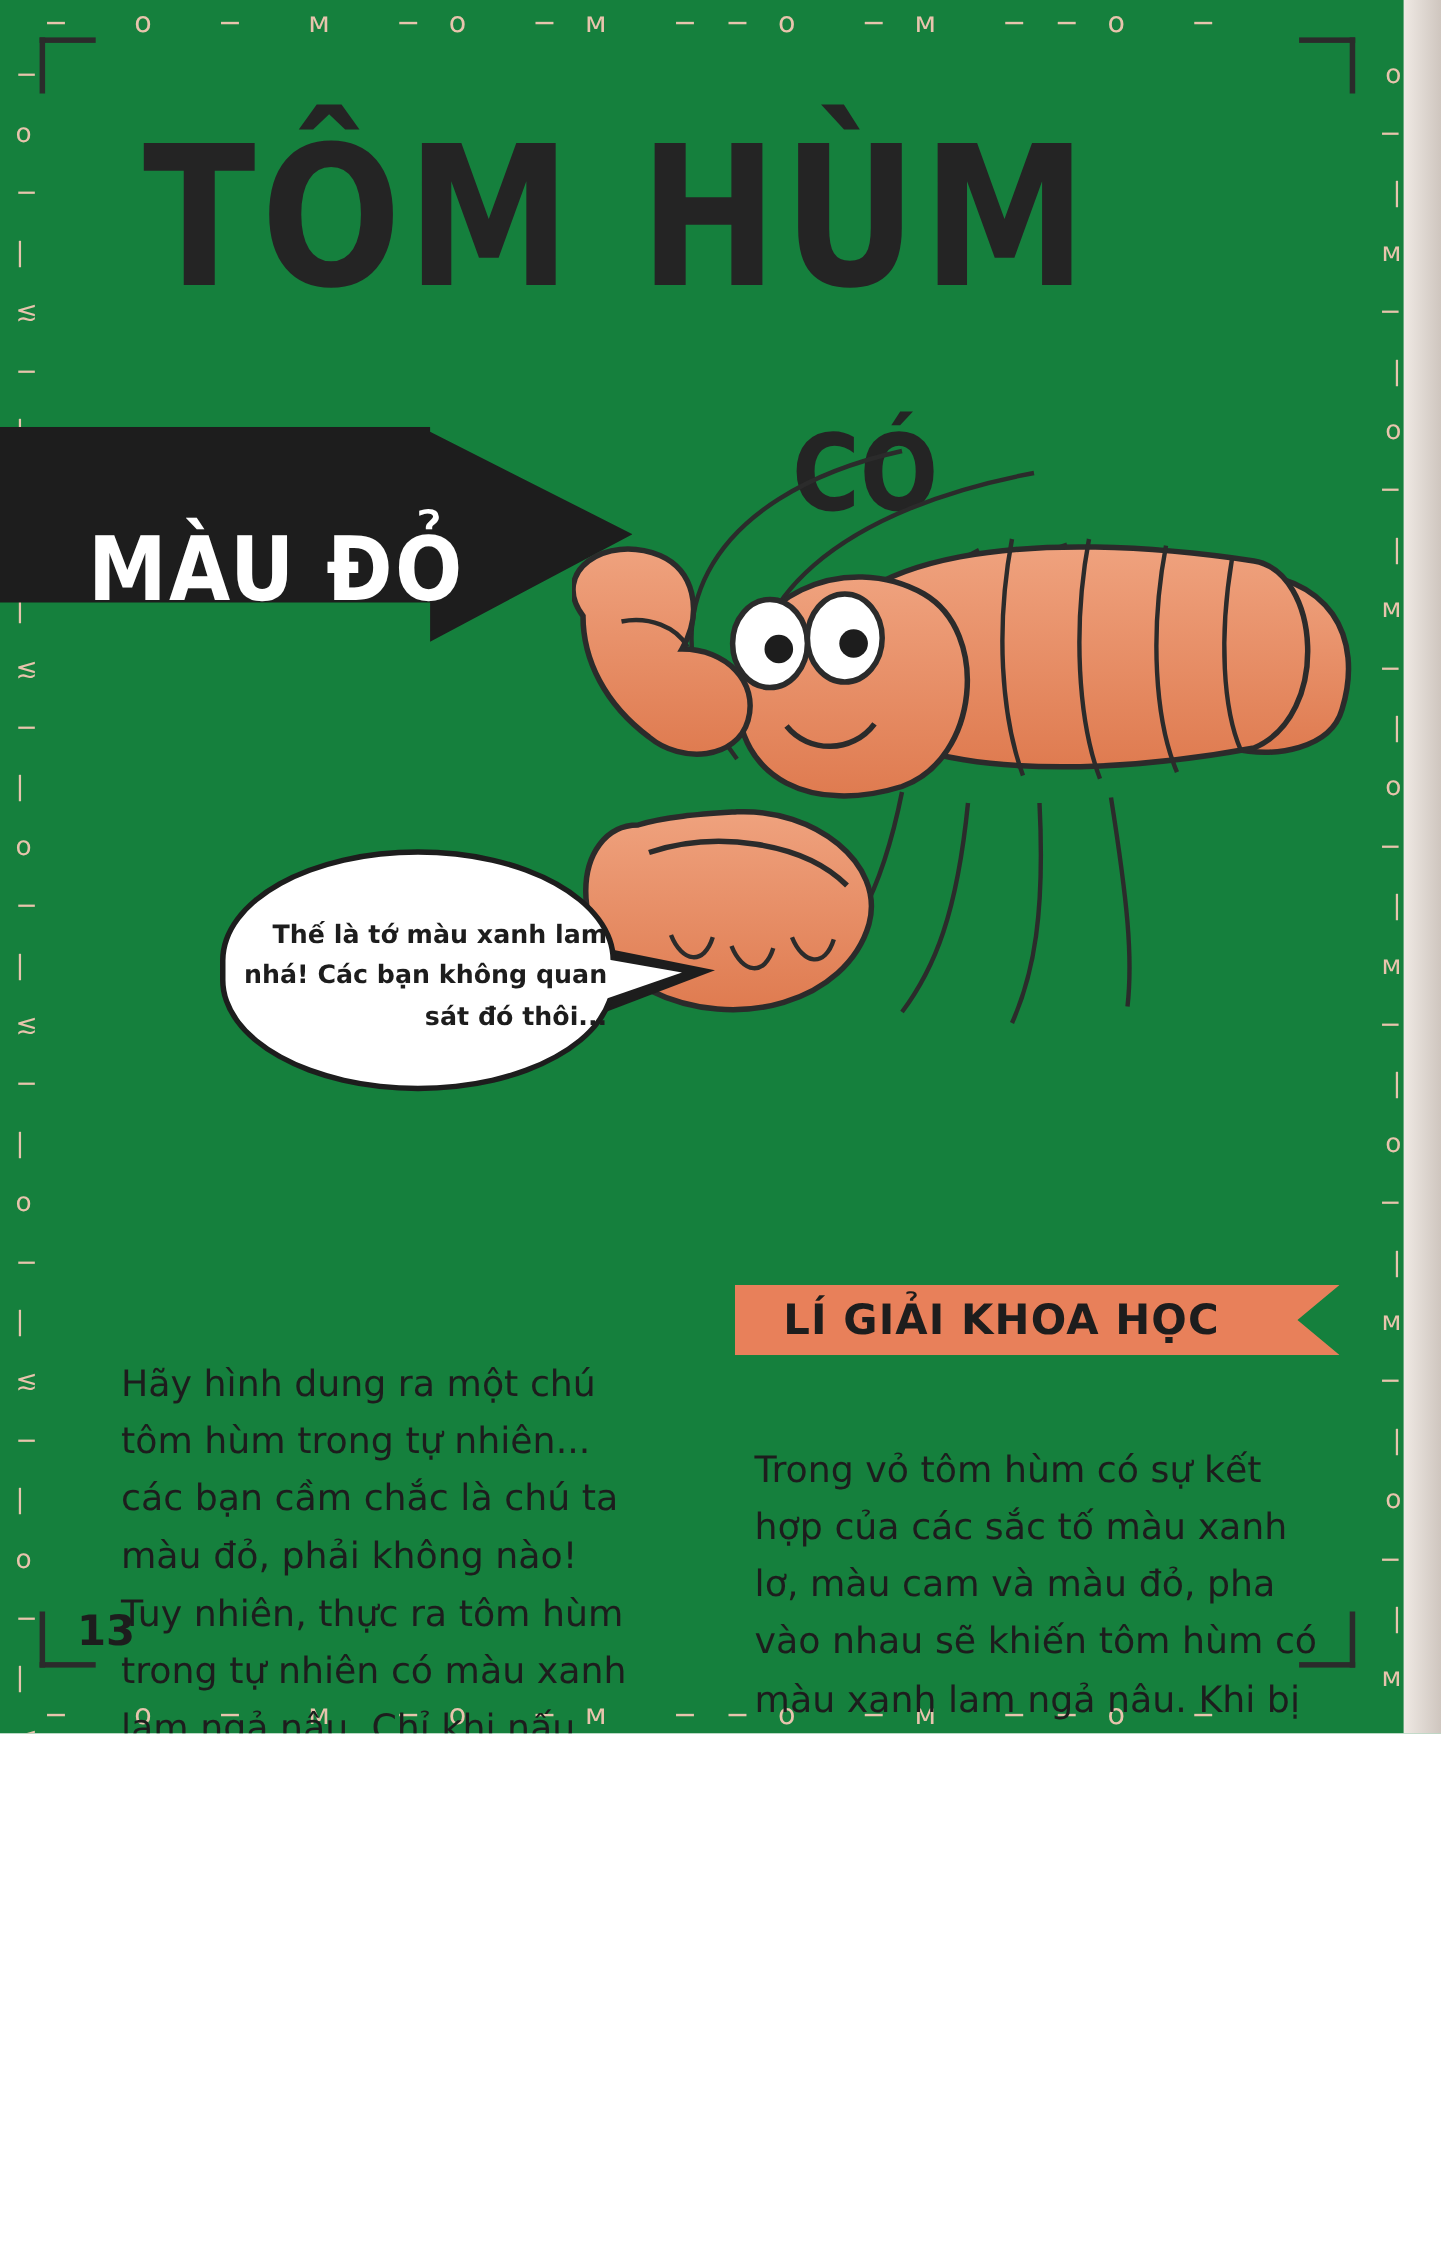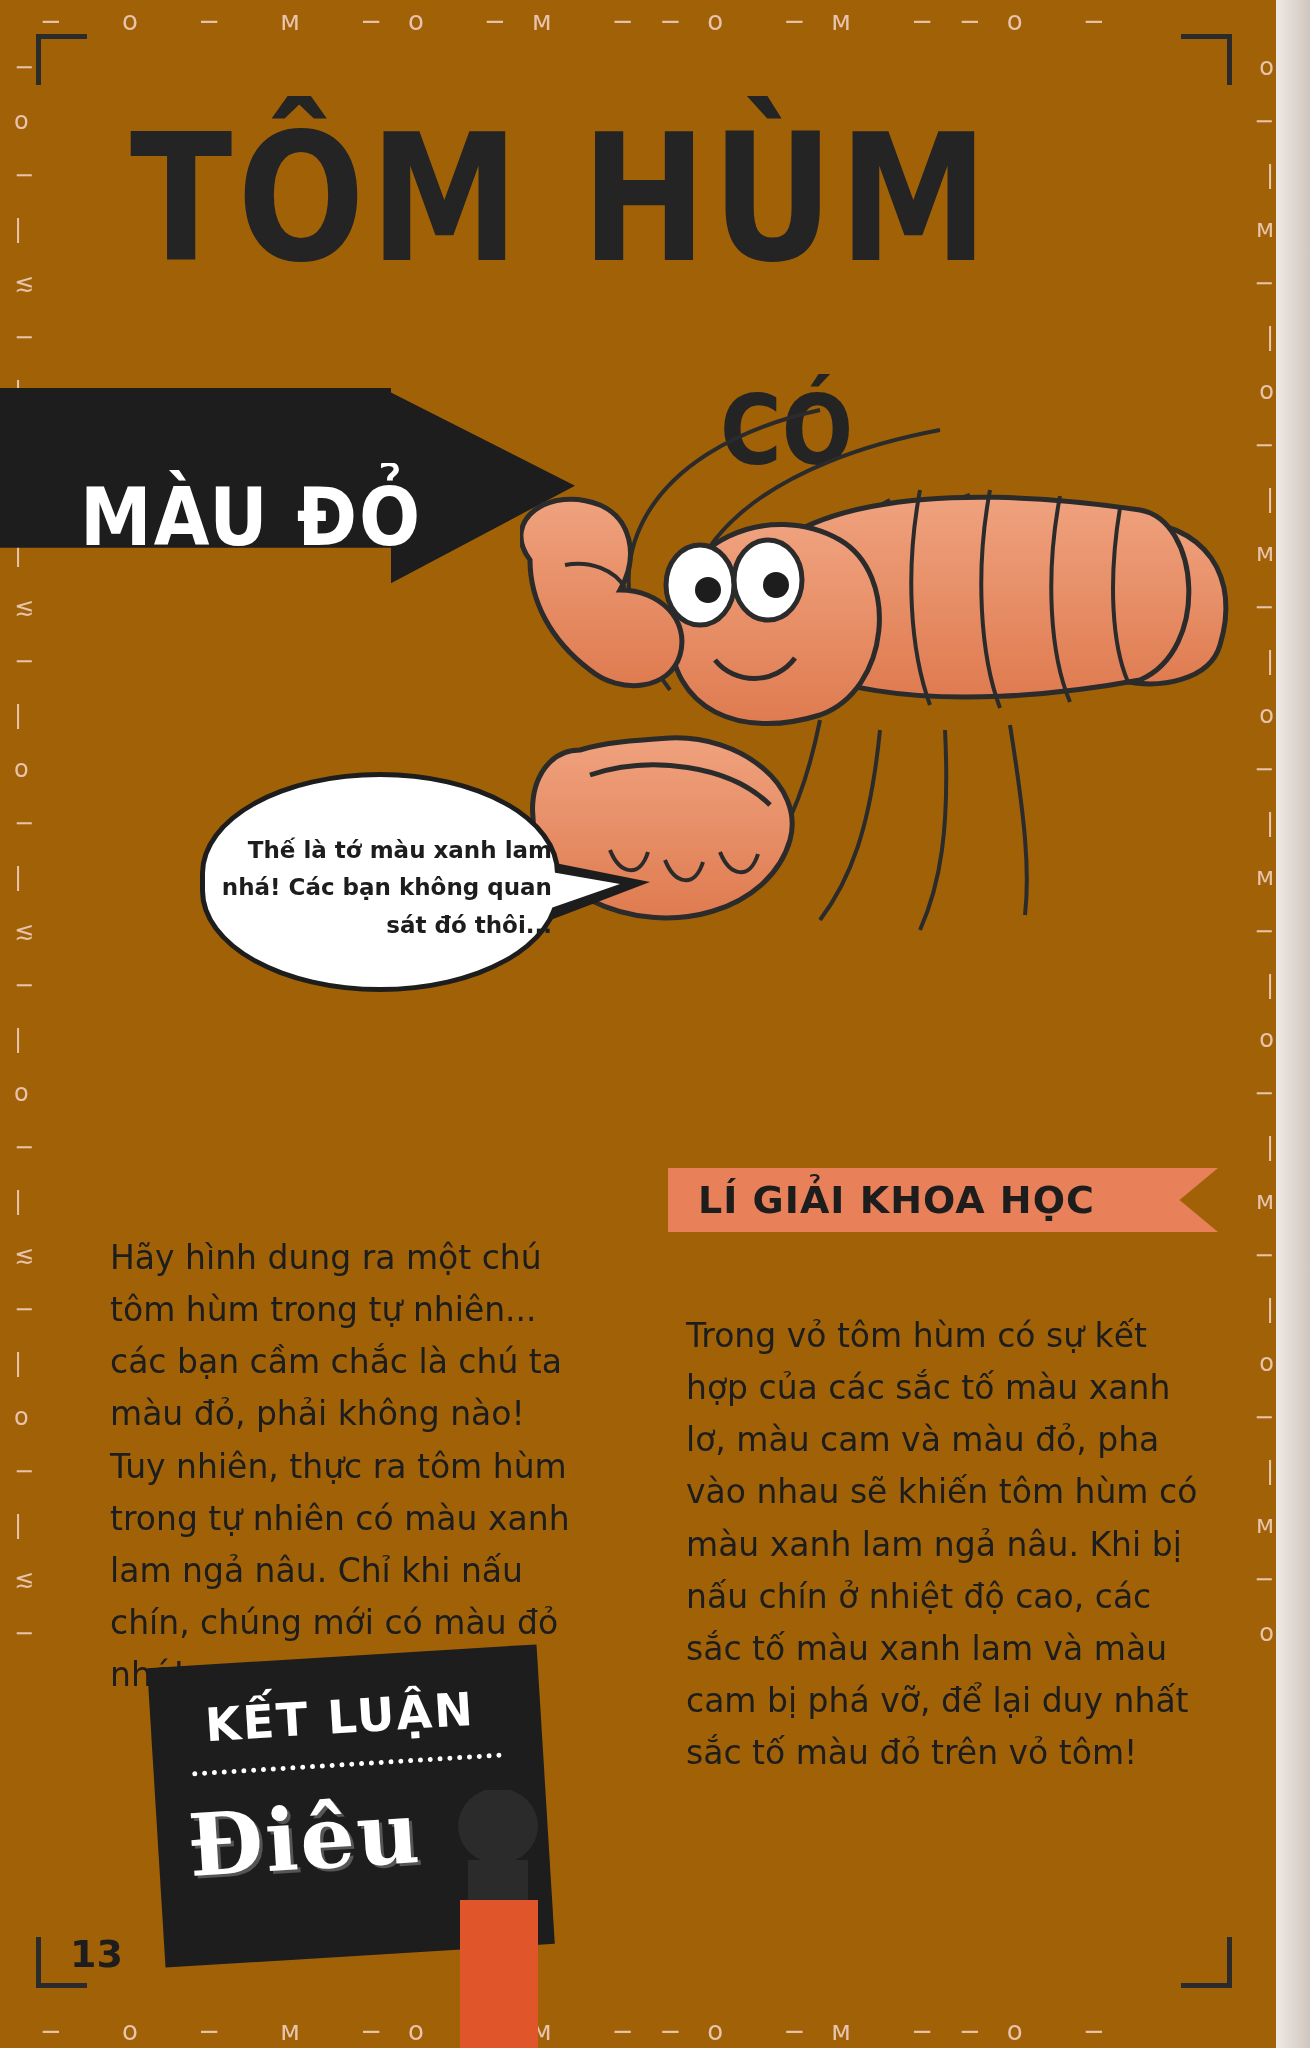--- a/index.html
+++ b/index.html
@@ -6,22 +6,22 @@
     margin: 0;
     padding: 0;
     background: #ffffff;
   }
   body {
     font-family: "Liberation Sans", sans-serif;
   }
   #page {
     position: relative;
     width: 1310px;
-    height: 2048px;
-    background: #a16207;
+    height: 1576px;
+    background: #15803d;
     overflow: hidden;
   }
 
   
   .edge-pattern {
     position: absolute;
     color: #e8c4ad;
     font-size: 26px;
     letter-spacing: 26px;
     font-family: "DejaVu Sans", sans-serif;
@@ -198,21 +198,21 @@
     padding-left: 60px;
     box-sizing: border-box;
   }
   .banner-orange {
     top: 1168px;
     left: 668px;
     width: 550px;
     background: #e8805a;
     color: #1d1d1d;
     clip-path: polygon(0 0, 100% 0, 93% 50%, 100% 100%, 0 100%);
-    padding-left: 30px;
+    padding-left: 44px;
     box-sizing: border-box;
   }
 
   
   .col-text {
     position: absolute;
     font-family: "DejaVu Sans", sans-serif;
     font-size: 33px;
     line-height: 1.58;
     color: #1d1d1d;

